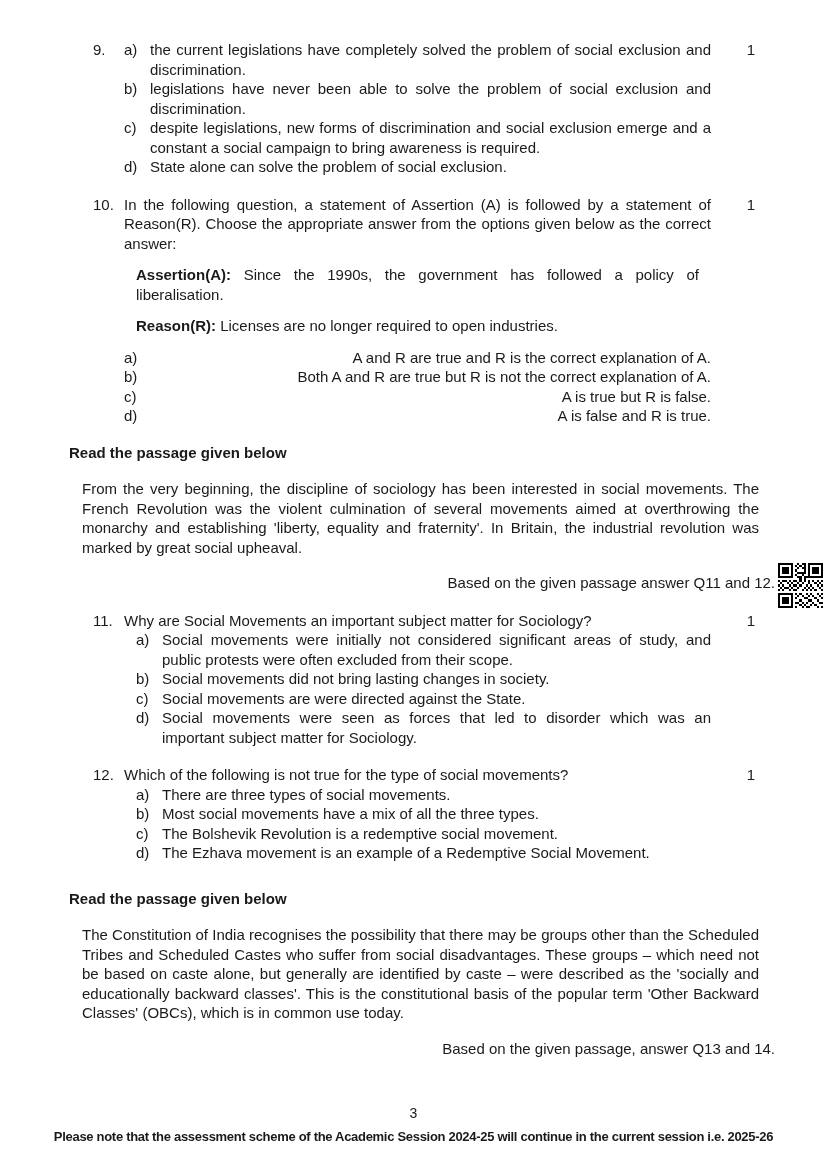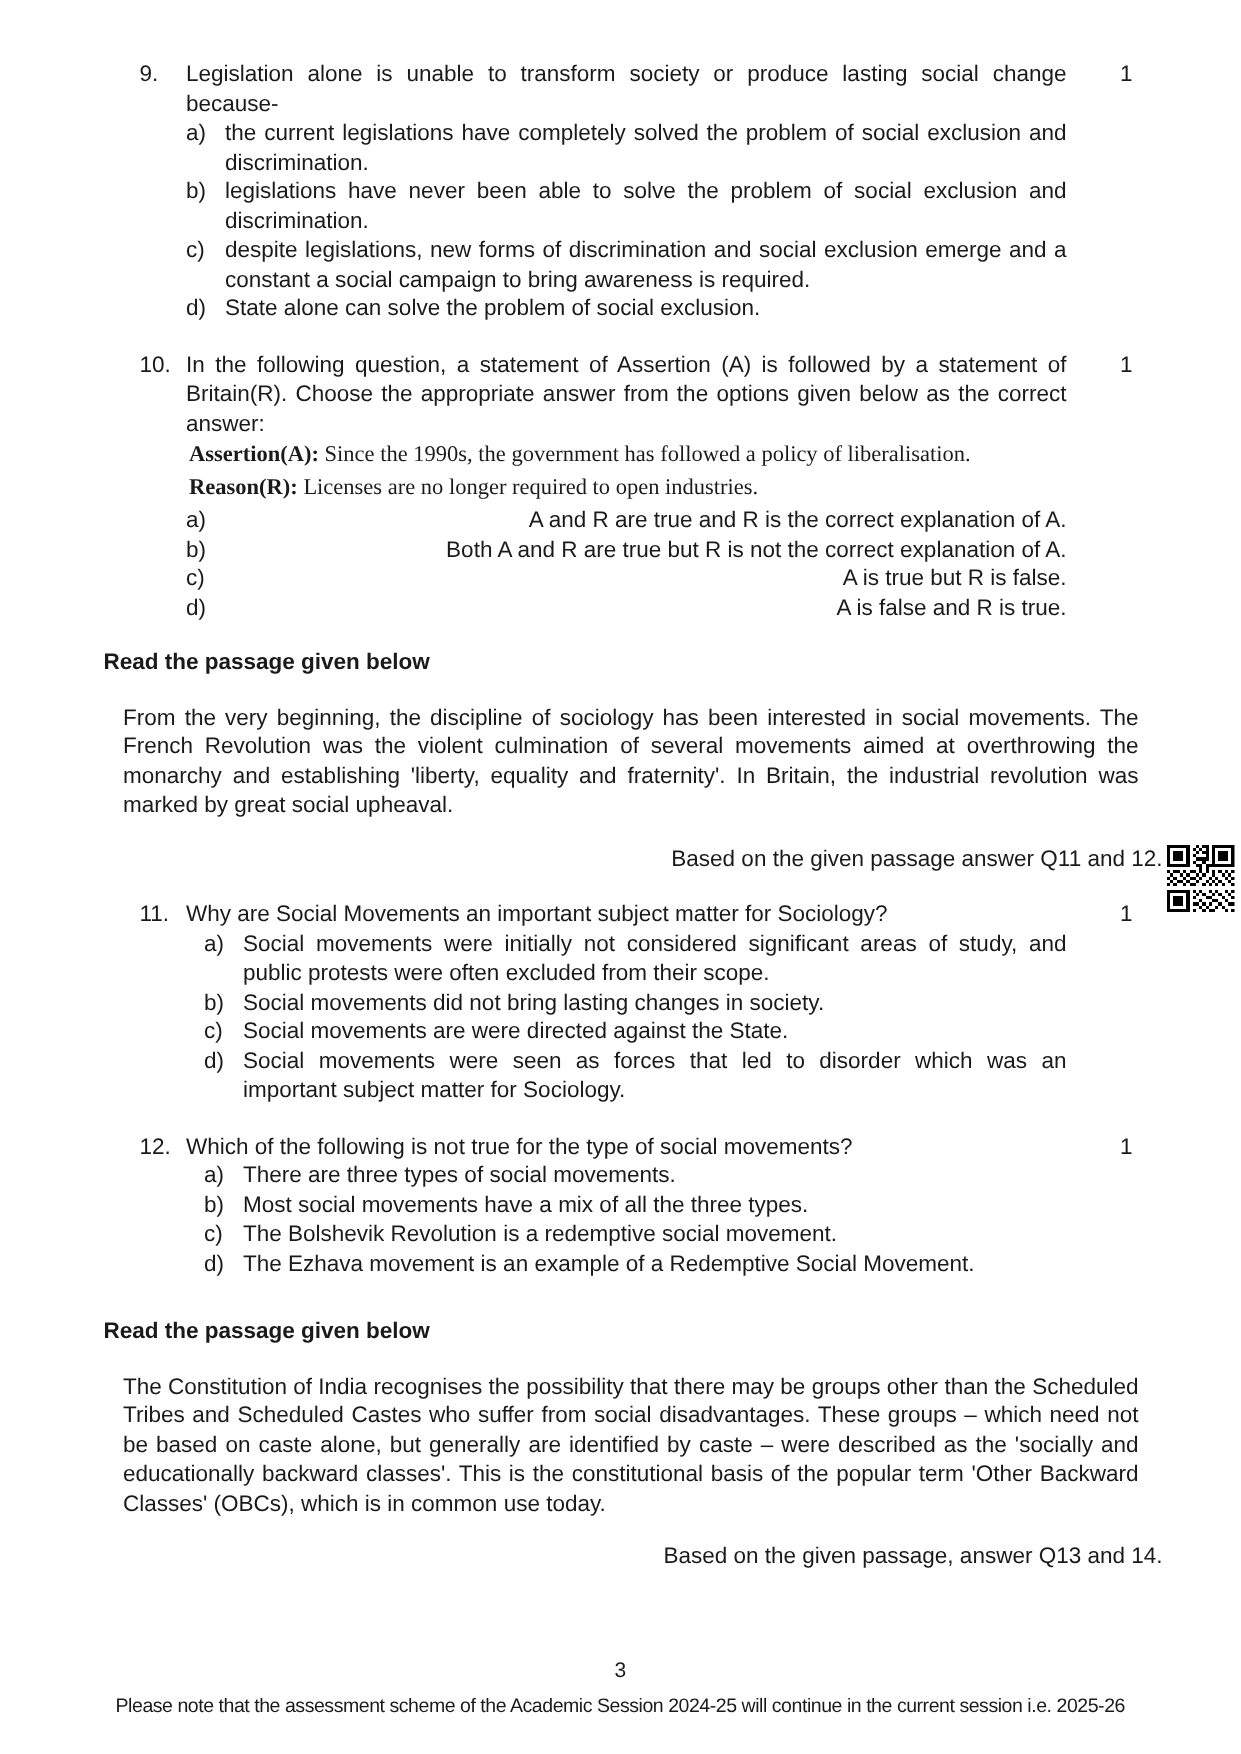--- a/index.html
+++ b/index.html
@@ -28,48 +28,47 @@
   .opt { display: flex; }
   .opt-letter { flex: 0 0 26px; }
   .opt-text { flex: 1 1 auto; margin: 0; text-align: justify; }
   .indent-opts .opt { margin-left: 12px; }
 
   
   .opt.plain .opt-letter { flex: 0 0 auto; padding-right: 5px; }
   .opt.plain .opt-text { text-align: right; }
 
   
-  .ar-line { margin: 2px; text-align: justify; font-family: Liberation Serif, serif; }
+  .ar-line { margin: 12px; text-align: justify; }
   .ar-line b { font-weight: bold; }
 
   
   .section-heading { font-weight: bold; margin: 17px 0 17px 3px; }
   .section-heading.second { margin-top: 26px; }
   .passage { margin: 0; }
   .passage-text { margin: 16px; text-align: justify; }
   .passage-note { margin: 0; text-align: right; }
 
   
   .qr { position: absolute; left: 778px; top: 563px; width: 45px; height: 45px; }
   .qr svg { display: block; width: 100%; height: 100%; }
 
   
   .footer { position: absolute; top: 1104px; left: 0; width: 827px; text-align: center; }
   .page-num { font-size: 14px; margin: 0; }
-  .footer-note { font-size: 13px; font-weight: normal; margin: 3px 0 0 0; letter-spacing: -0.3px; }
+  .footer-note { font-size: 13px; font-weight: bold; margin: 3px 0 0 0; letter-spacing: -0.3px; }
 </style>
 </head>
 <body>
 
 <div class="content">
 
   <div class="question first">
     <div class="q-num">9.</div>
     <div class="q-body">
-      <p class="q-text">Legislation alone is unable to transform society or produce lasting social change because-</p>
       <div class="opt">
         <span class="opt-letter">a)</span>
         <span class="opt-text">the current legislations have completely solved the problem of social exclusion and discrimination.</span>
       </div>
       <div class="opt">
         <span class="opt-letter">b)</span>
         <span class="opt-text">legislations have never been able to solve the problem of social exclusion and discrimination.</span>
       </div>
       <div class="opt">
         <span class="opt-letter">c)</span>
@@ -79,21 +78,21 @@
         <span class="opt-letter">d)</span>
         <span class="opt-text">State alone can solve the problem of social exclusion.</span>
       </div>
     </div>
     <div class="q-marks">1</div>
   </div>
 
   <div class="question">
     <div class="q-num">10.</div>
     <div class="q-body">
-      <p class="q-text">In the following question, a statement of Assertion (A) is followed by a statement of Britain(R). Choose the appropriate answer from the options given below as the correct answer:</p>
+      <p class="q-text">In the following question, a statement of Assertion (A) is followed by a statement of Reason(R). Choose the appropriate answer from the options given below as the correct answer:</p>
       <p class="ar-line"><b>Assertion(A):</b> <span>Since the 1990s, the government has followed a policy of liberalisation.</span></p>
       <p class="ar-line"><b>Reason(R):</b> <span>Licenses are no longer required to open industries.</span></p>
       <div class="opt plain">
         <span class="opt-letter">a)</span>
         <span class="opt-text">A and R are true and R is the correct explanation of A.</span>
       </div>
       <div class="opt plain">
         <span class="opt-letter">b)</span>
         <span class="opt-text">Both A and R are true but R is not the correct explanation of A.</span>
       </div>

